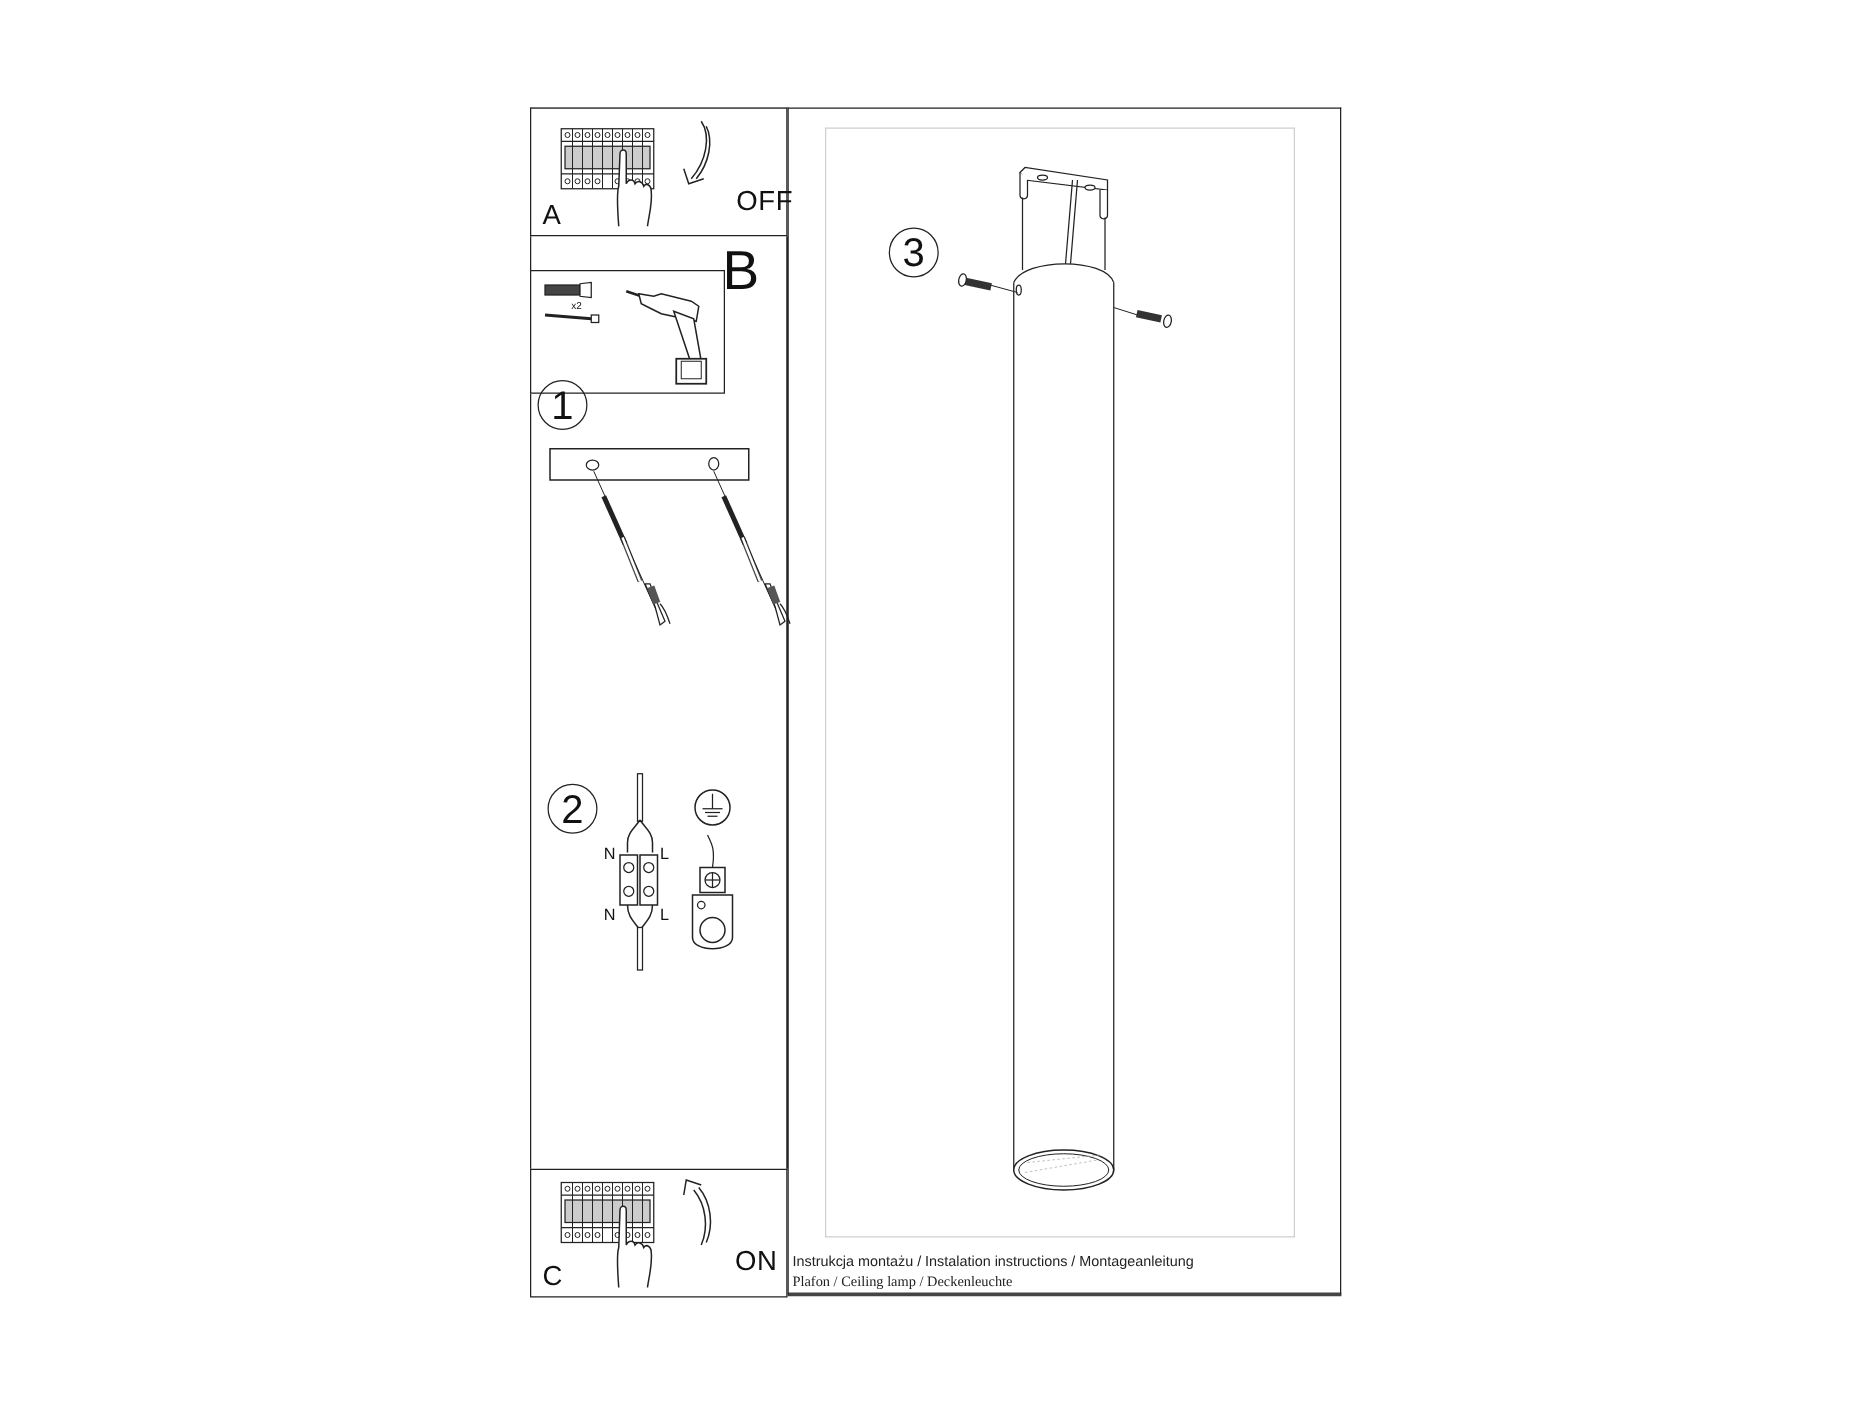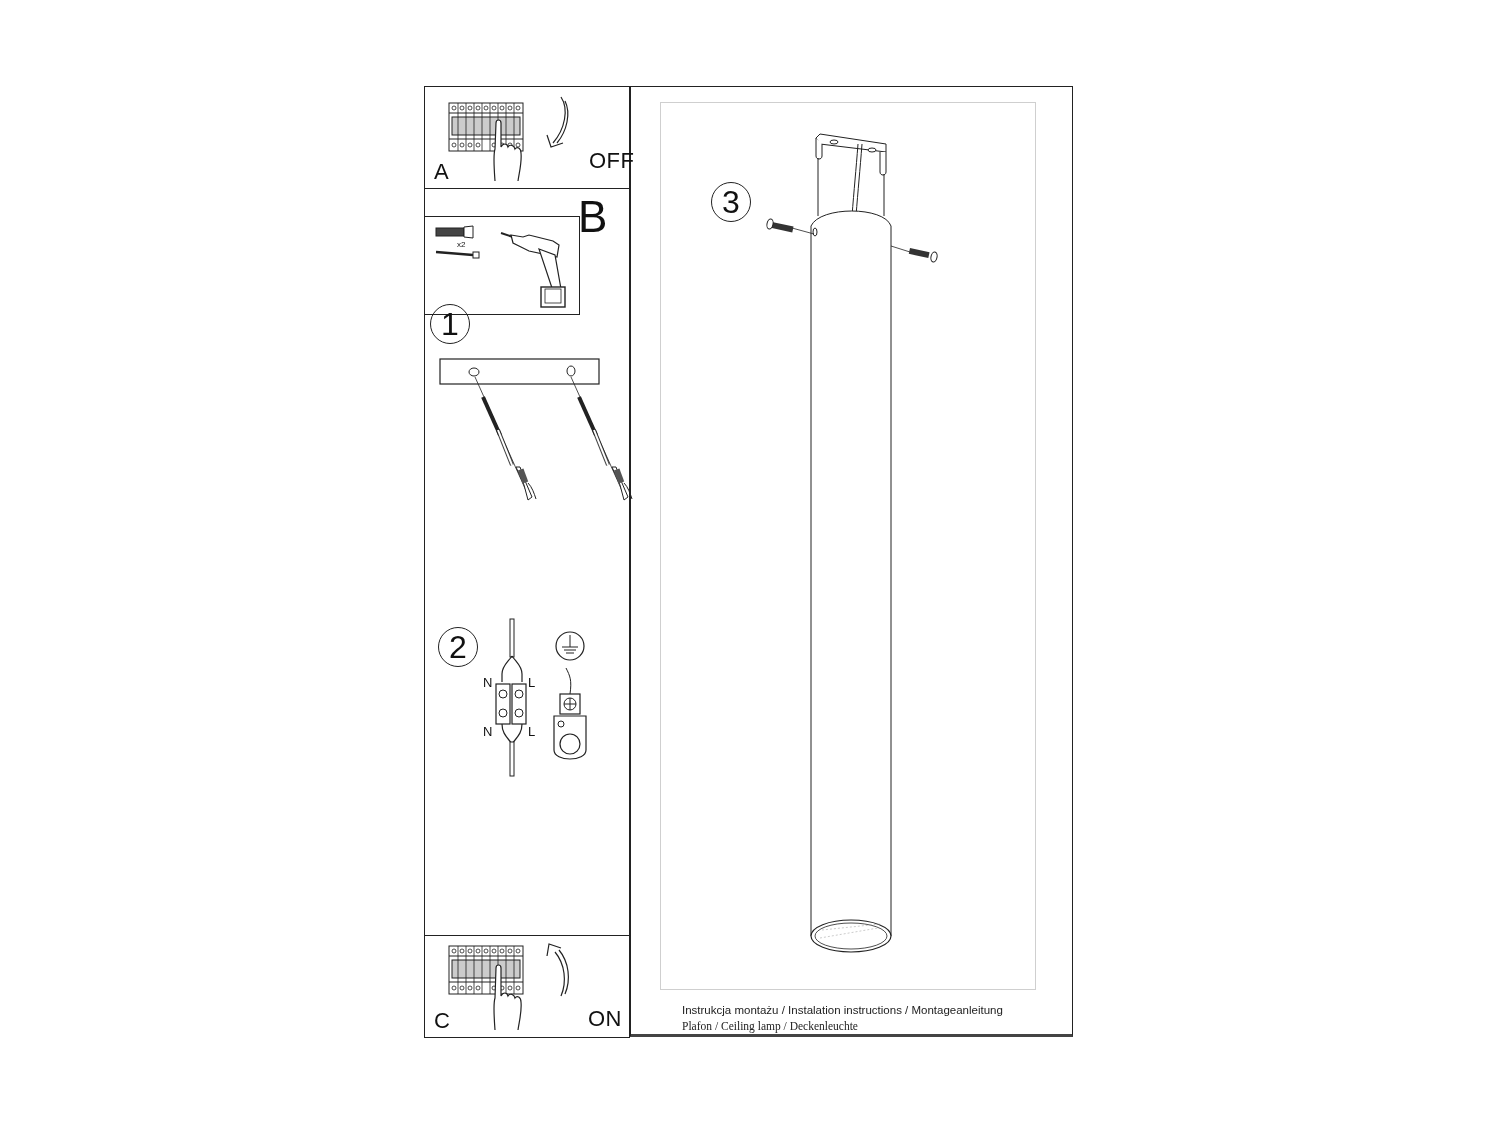--- a/index.html
+++ b/index.html
@@ -9,21 +9,21 @@
            border: 1.5px solid #222; border-bottom: 3px solid #444; box-sizing: border-box; }
   .abs { position: absolute; }
   .box { position: absolute; border: 1.5px solid #222; box-sizing: border-box; background: #fff; }
   .panel-label { position: absolute; font-size: 22px; line-height: 1; }
   .big-label { position: absolute; font-size: 44px; line-height: 1; }
   .state { position: absolute; font-size: 22px; line-height: 1; letter-spacing: 0.5px; margin-left: 48px; }
   .step-num { position: absolute; width: 40px; height: 40px; border: 1.5px solid #222; border-radius: 50%;
               box-sizing: border-box; font-size: 32px; line-height: 38px; text-align: center; }
   .inner-frame { position: absolute; left: 660px; top: 102px; width: 376px; height: 888px;
                  border: 1px solid #cfcfcf; box-sizing: border-box; }
-  .caption { position: absolute; left: 634px; font-size: 11.5px; line-height: 14px; color: #222; margin-left: 48px; }
+  .caption { position: absolute; left: 634px; font-size: 11.5px; line-height: 14px; color: #222; }
   .wire-label { position: absolute; font-size: 13px; line-height: 1; }
   svg { position: absolute; overflow: visible; }
 </style>
 </head>
 <body>
 
 <div class="sheet"></div>
 
 <div class="abs" style="left:629px; top:86px; width:1.5px; height:950px; background:#222;"></div>
 
@@ -232,18 +232,18 @@
     </g>
   </svg>
   <svg style="left:66px; top:26px;" width="36" height="70" viewBox="0 0 36 70">
     <path d="M4 68 C3 54 2 42 4 36 L5 6 C5 2 10 2 10 6 L10 34 C12 30 16 30 17 34 C19 31 23 32 24 36 C26 33 30 35 30 40 C31 50 28 60 27 68" fill="#fff" stroke="#222" stroke-width="1.2"></path>
   </svg>
   <svg style="left:118px; top:6px;" width="30" height="56" viewBox="0 0 30 56">
     <path d="M18 54 C24 40 22 22 12 10" fill="none" stroke="#222" stroke-width="1.2"></path>
     <path d="M22 52 C28 38 26 20 16 8" fill="none" stroke="#222" stroke-width="1.2"></path>
     <path d="M4 14 L6 2 L18 6" fill="none" stroke="#222" stroke-width="1.2"></path>
   </svg>
-  <span class="state" style="left:115px; top:72px;">ON</span>
+  <span class="state" style="left:115px; top:62px;">ON</span>
   <span class="panel-label" style="left:9px; top:74px;">C</span>
 </div>
 
 <div class="caption" style="top:1003px;">Instrukcja montażu / Instalation instructions / Montageanleitung</div>
 <div class="caption" style="top:1019px;font-family:Liberation Serif, serif;">Plafon / Ceiling lamp / Deckenleuchte</div>
 
 </body></html>

